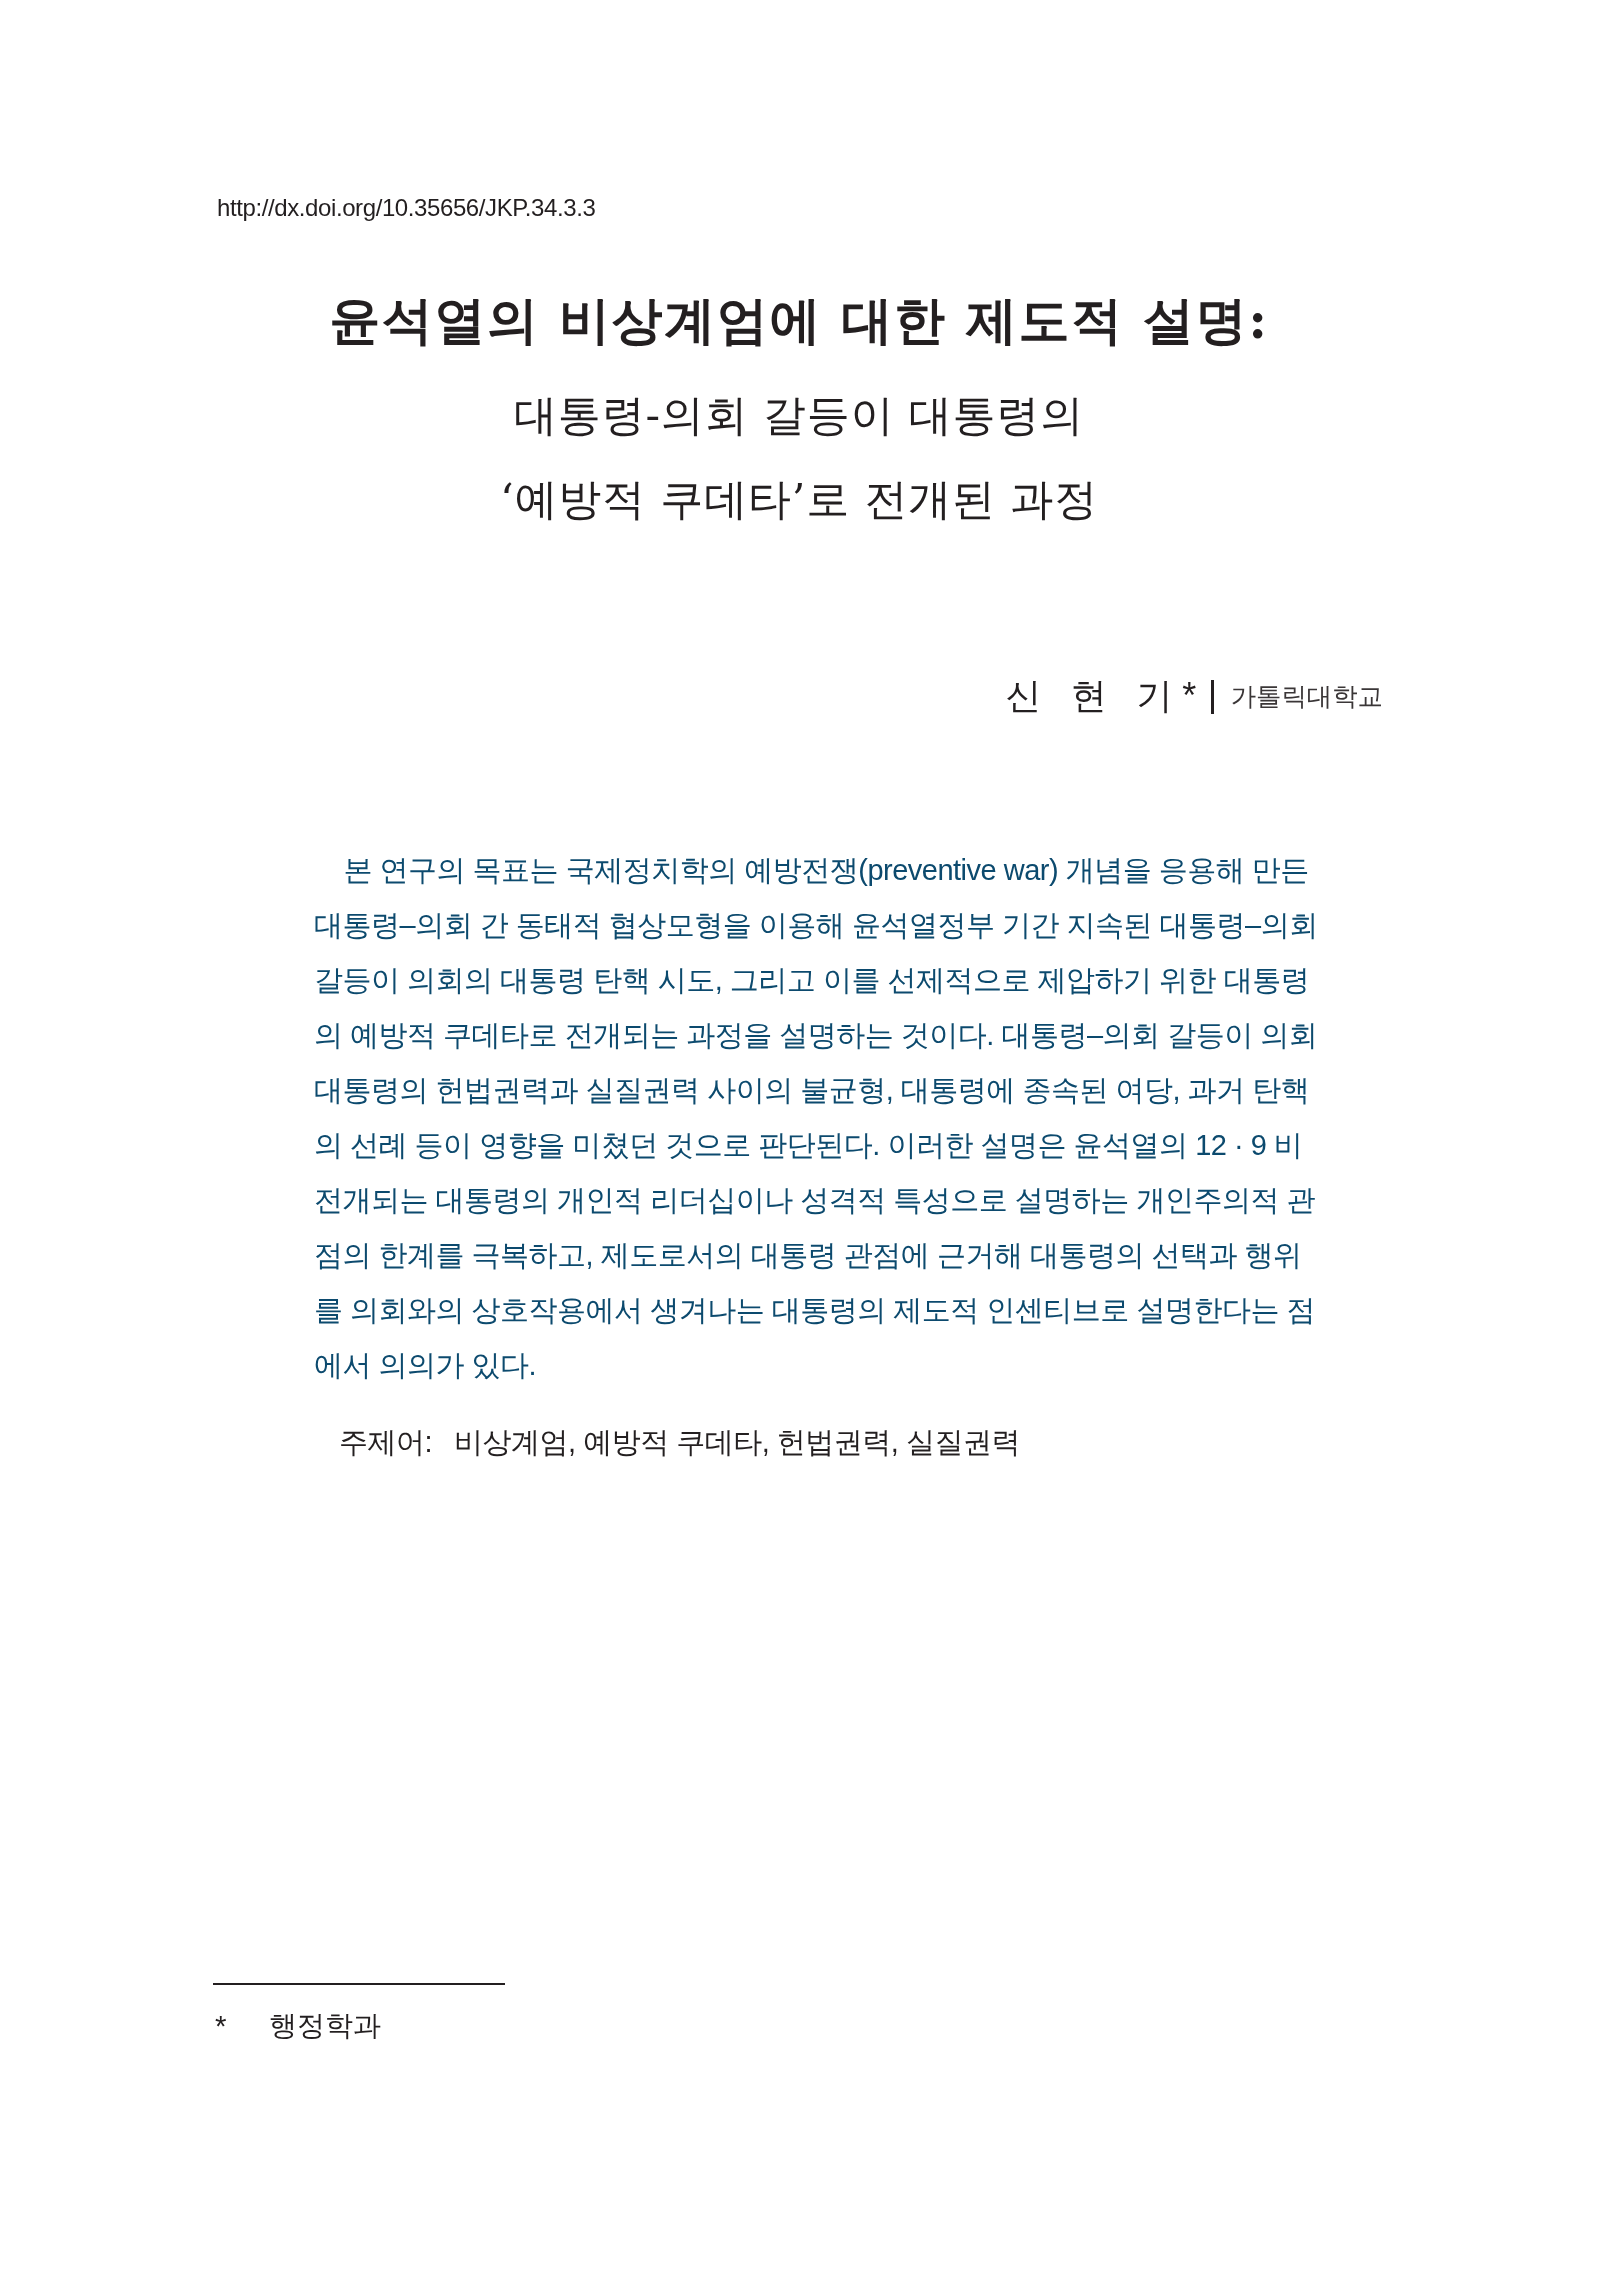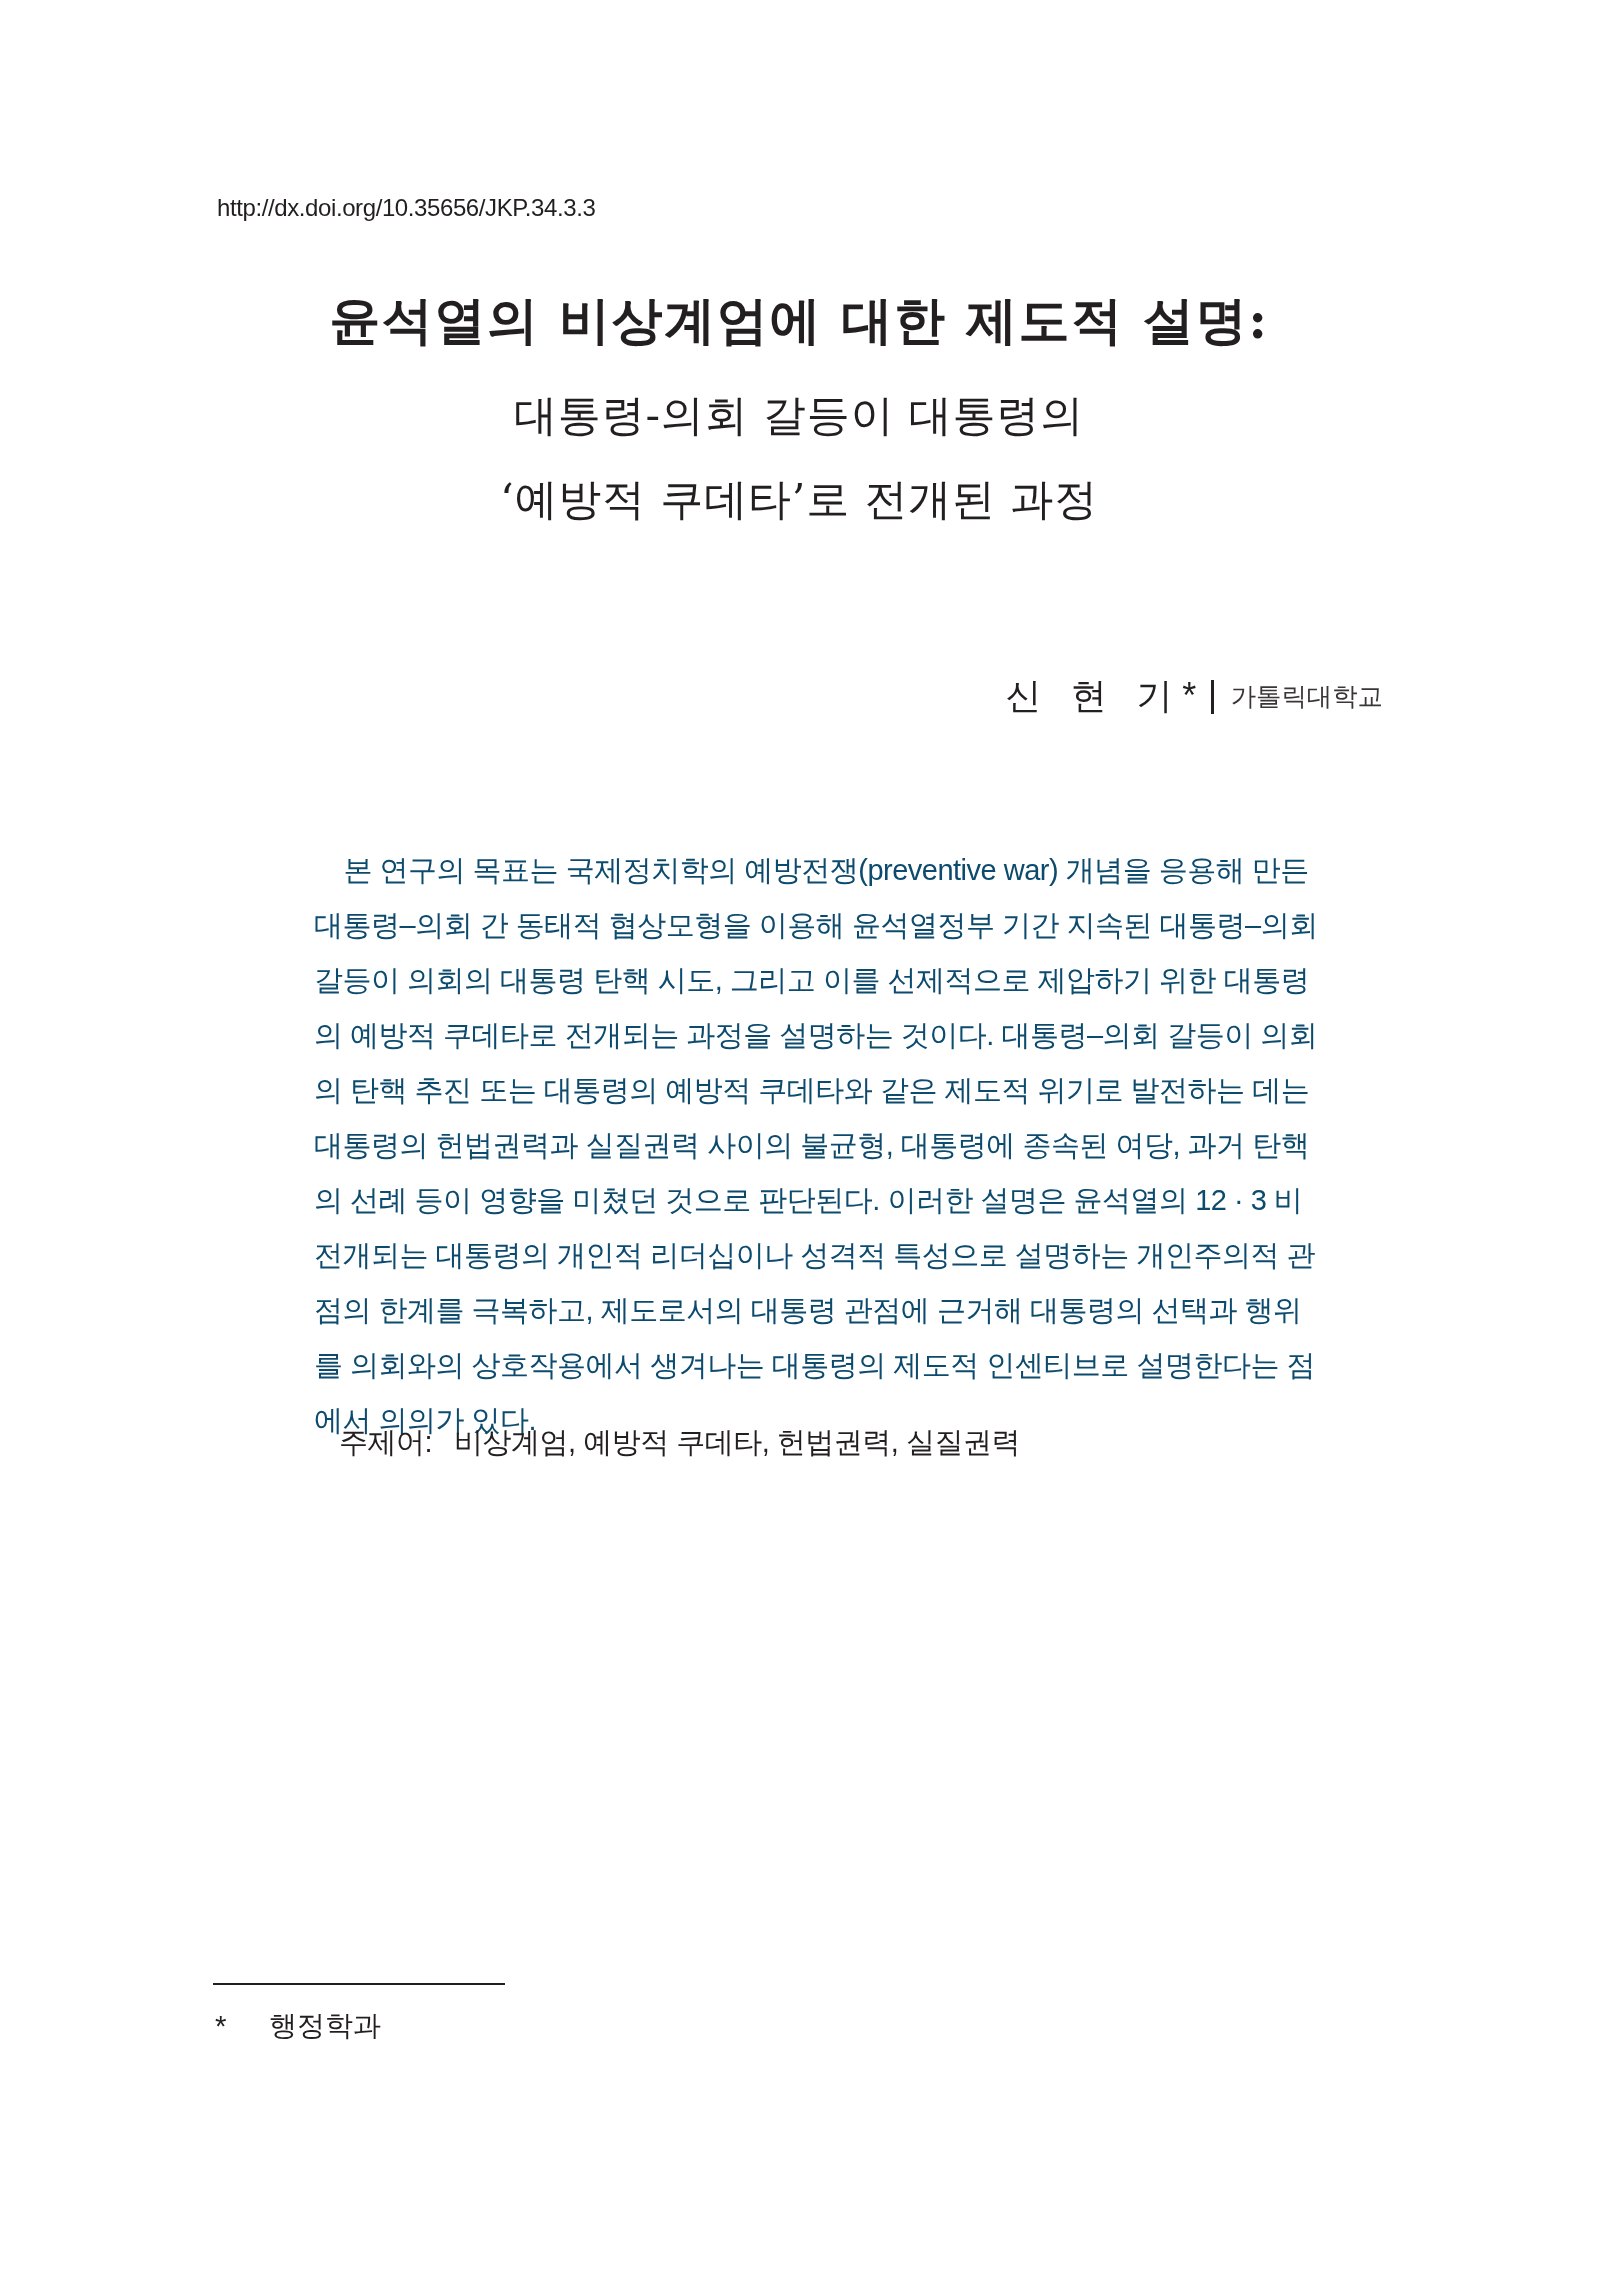--- a/index.html
+++ b/index.html
@@ -152,23 +152,22 @@
   <span class="author-name">신 현 기*</span>
   <span class="author-sep"></span>
   <span class="author-affil">가톨릭대학교</span>
 </div>
 
 <div class="abstract">
   <span class="line first">본 연구의 목표는 국제정치학의 예방전쟁(preventive war) 개념을 응용해 만든</span>
   <span class="line">대통령–의회 간 동태적 협상모형을 이용해 윤석열정부 기간 지속된 대통령–의회</span>
   <span class="line">갈등이 의회의 대통령 탄핵 시도, 그리고 이를 선제적으로 제압하기 위한 대통령</span>
   <span class="line">의 예방적 쿠데타로 전개되는 과정을 설명하는 것이다. 대통령–의회 갈등이 의회</span>
-  <span class="line">의 탄핵 추진 또는 대통령의 예방적 쿠데타와 같은 제도적 위기로 발전하는 데는</span>
   <span class="line">대통령의 헌법권력과 실질권력 사이의 불균형, 대통령에 종속된 여당, 과거 탄핵</span>
-  <span class="line">의 선례 등이 영향을 미쳤던 것으로 판단된다. 이러한 설명은 윤석열의 12 · 3 비</span>
+  <span class="line">의 선례 등이 영향을 미쳤던 것으로 판단된다. 이러한 설명은 윤석열의 12 · 9 비</span>
   <span class="line">전개되는 대통령의 개인적 리더십이나 성격적 특성으로 설명하는 개인주의적 관</span>
   <span class="line">점의 한계를 극복하고, 제도로서의 대통령 관점에 근거해 대통령의 선택과 행위</span>
   <span class="line">를 의회와의 상호작용에서 생겨나는 대통령의 제도적 인센티브로 설명한다는 점</span>
   <span class="line last">에서 의의가 있다.</span>
 </div>
 
 <div class="keywords">
   <span class="kw-label">주제어:</span><span class="kw-value">비상계엄, 예방적 쿠데타, 헌법권력, 실질권력</span>
 </div>
 

